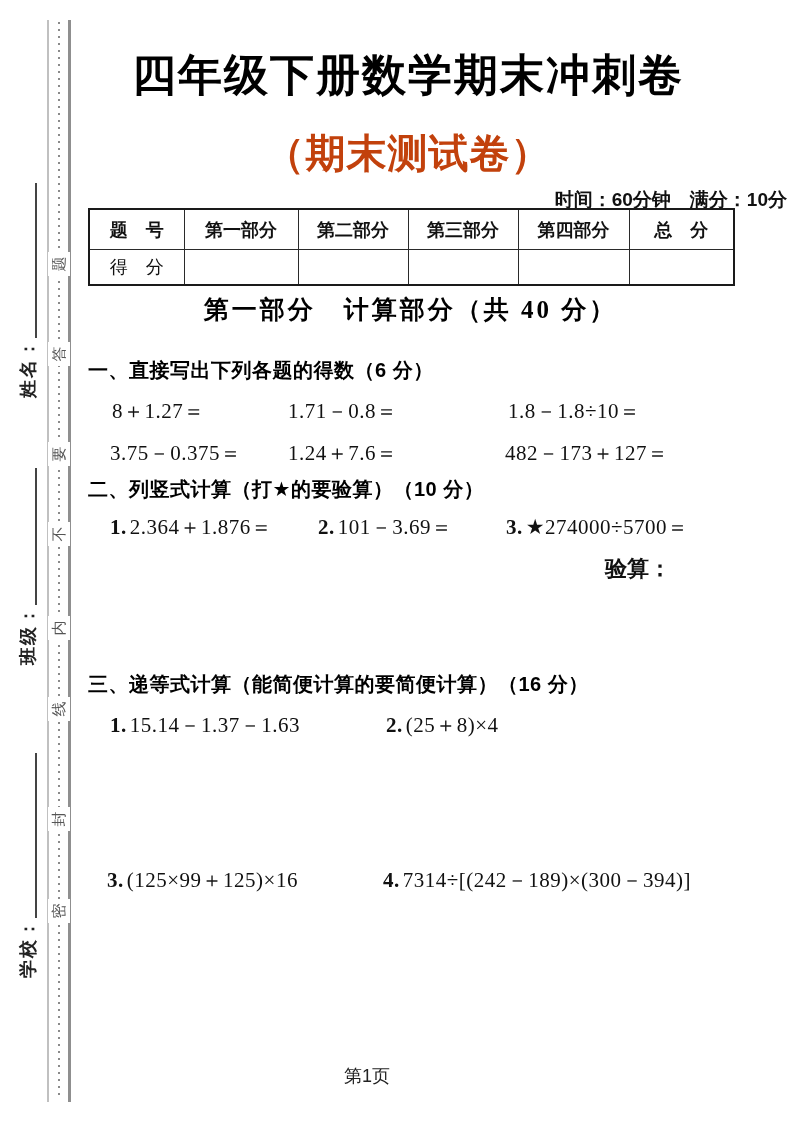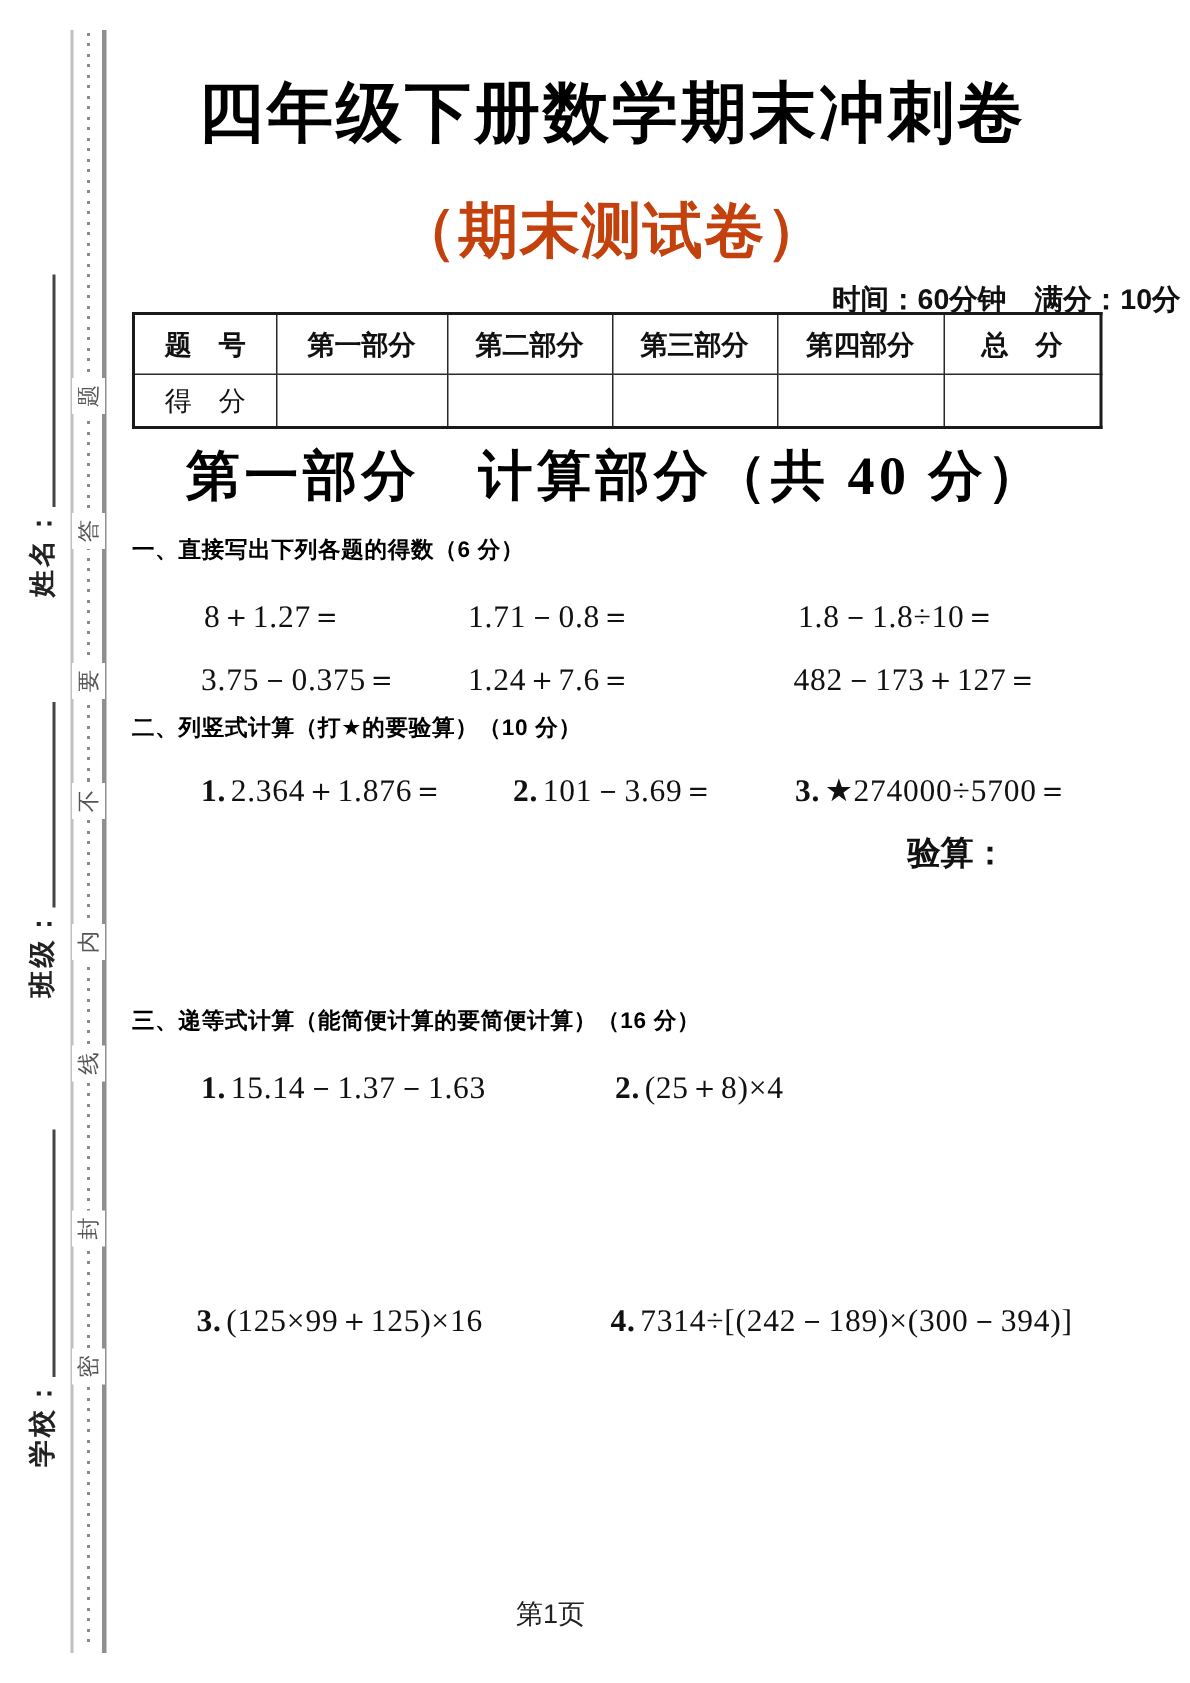--- a/index.html
+++ b/index.html
@@ -61,36 +61,35 @@
     border:1px solid #2a2a2a;
     text-align:center;font-size:18px;color:#111;
     padding:1px;
   }
   .score-table{border:2px solid #1a1a1a;}
   .score-table tr.hd td{height:37px;font-weight:600;}
   .score-table tr.sc td{height:32px;}
   
   .section-title{
     position:absolute;left:88px;top:293px;width:645px;
-    text-align:center;font-size:36px;font-weight:700;letter-spacing:3px;
+    text-align:center;font-size:25px;font-weight:700;letter-spacing:3px;
     font-family:"Liberation Serif","DejaVu Serif",serif;color:#000;
     white-space:nowrap;
   }
   .q-heading{
     position:absolute;
-    font-size:15px;font-weight:800;letter-spacing:0.5px;
+    font-size:20px;font-weight:800;letter-spacing:0.5px;
     font-family:"Liberation Sans","DejaVu Sans",sans-serif;color:#000;
     white-space:nowrap;
   }
   .expr{
     position:absolute;
     font-size:21px;letter-spacing:0.5px;color:#111;
     font-family:"Liberation Serif","DejaVu Serif","DejaVu Sans",serif;
     white-space:nowrap;
-    margin-left:24px;
   }
   .expr b{font-weight:800;margin-right:3px;}
   .check-label{
     position:absolute;left:605px;top:554px;
     font-size:22px;font-weight:700;color:#111;
     font-family:Liberation Serif, serif;
   }
   .footer{
     position:absolute;left:0;top:1064px;width:734px;
     text-align:center;font-size:18px;color:#222;

